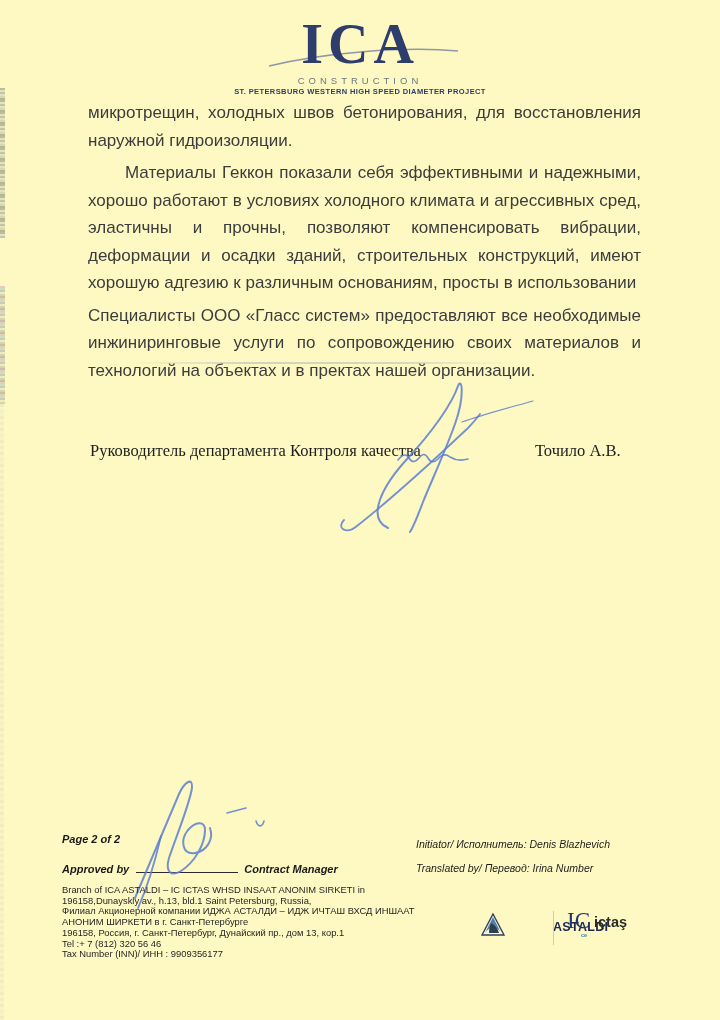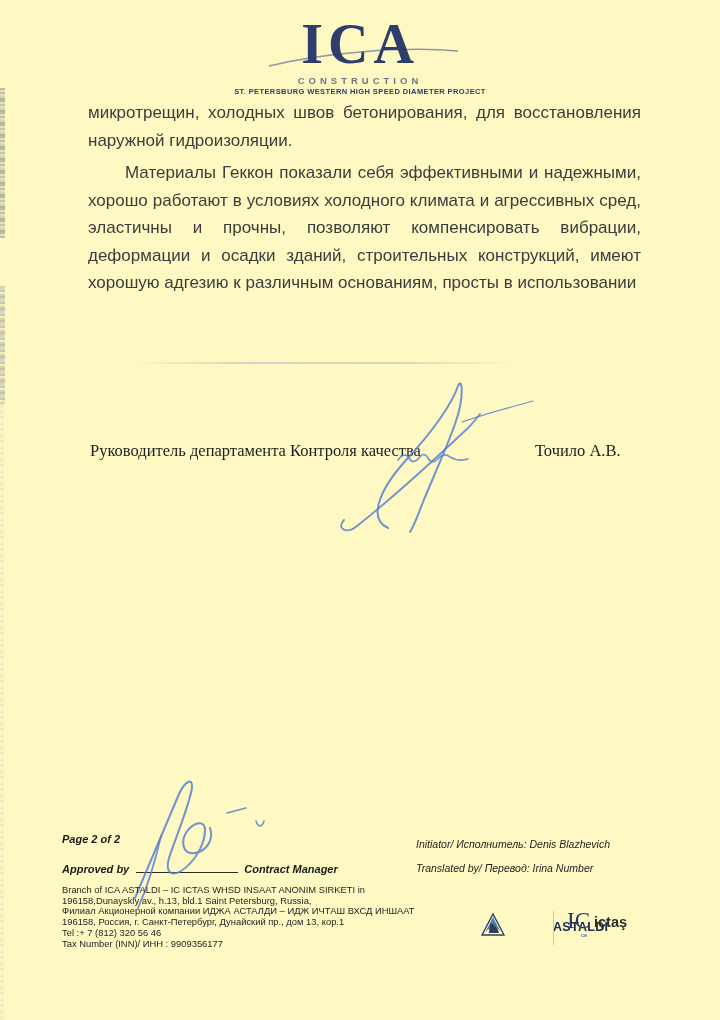--- a/index.html
+++ b/index.html
@@ -39,21 +39,21 @@
   .letterhead { position: absolute; top: 0; left: 0; right: 0; text-align: center; }
   .logo-letters {
     position: absolute; top: 14px; left: 0; right: 0;
     font-family: "Liberation Serif", serif; font-weight: 700;
     font-size: 56px; line-height: 60px; letter-spacing: 5px;
     color: #2e3d6b; z-index: 2;
   }
   .logo-arc { position: absolute; top: 44px; left: 268px; z-index: 1; }
   .logo-subtitle {
     position: absolute; top: 75px; left: 0; right: 0;
-    font-size: 9.5px; font-weight: 700; letter-spacing: 4px;
+    font-size: 9.5px; font-weight: 400; letter-spacing: 4px;
     color: #6d7683;
   }
   .logo-project {
     position: absolute; top: 87px; left: 0; right: 0;
     font-size: 7.5px; font-weight: 600; letter-spacing: .4px;
     color: #2e3d6b;
   }
 
   
   .body-text { position: absolute; top: 99px; left: 88px; width: 553px; }
@@ -148,20 +148,21 @@
       <path d="M 1 22 C 55 9, 135 2, 190 7" fill="none" stroke="#8f98a4" stroke-width="1.5"></path>
     </svg>
     <div class="logo-letters">ICA</div>
     <div class="logo-subtitle">CONSTRUCTION</div>
     <div class="logo-project">ST. PETERSBURG WESTERN HIGH SPEED DIAMETER PROJECT</div>
   </div>
 
   <div class="body-text">
     <p>микротрещин, холодных швов бетонирования, для восстановления наружной гидроизоляции.</p>
     <p class="indent">Материалы Геккон показали себя эффективными и надежными, хорошо работают в условиях холодного климата и агрессивных сред, эластичны и прочны, позволяют компенсировать вибрации, деформации и осадки зданий, строительных конструкций, имеют хорошую адгезию к различным основаниям, просты в использовании</p>
+    <p>Специалисты ООО «Гласс систем» предоставляют все необходимые инжиниринговые  услуги по сопровождению своих материалов и технологий на объектах и в пректах нашей организации.</p>
   </div>
 
   <div class="scan-line"></div>
 
   <span class="signer-role">Руководитель департамента Контроля качества</span>
   <span class="signer-name">Точило А.В.</span>
 
   <svg class="sig-main" width="210" height="155" viewBox="0 0 210 155">
     <path class="sig-stroke" stroke-width="2" d="M 58 148 C 36 138, 52 106, 78 78 C 102 52, 122 24, 128 6 C 132 -4, 135 16, 125 44 C 115 72, 101 102, 93 122 C 88 135, 84 146, 80 152"></path>
     <path class="sig-stroke" stroke-width="1.8" d="M 14 140 C 6 148, 16 155, 27 146 C 60 120, 104 80, 138 48 C 143 43, 147 38, 150 34"></path>
@@ -181,20 +182,21 @@
     <path class="sig-stroke" stroke-width="2" d="M 40 120 C 52 92, 72 44, 84 16 C 90 3, 98 -1, 97 10 C 94 28, 82 56, 74 80 C 70 94, 76 99, 86 93 C 100 84, 110 66, 110 52 C 110 42, 100 44, 93 52 C 85 62, 87 77, 100 75 C 112 73, 119 61, 115 50"></path>
     <path class="sig-stroke" stroke-width="1.8" d="M 66 58 C 60 84, 52 110, 43 130"></path>
     <path class="sig-stroke" stroke-width="1.6" d="M 132 35 L 151 30"></path>
     <path class="sig-stroke" stroke-width="1.6" d="M 161 43 C 163 49, 167 50, 169 43"></path>
   </svg>
 
   <div class="company-block">
     <div>Branch of ICA ASTALDI – IC ICTAS WHSD INSAAT ANONIM SIRKETI in</div>
     <div>196158,Dunayskly av., h.13, bld.1 Saint Petersburg, Russia,</div>
     <div>Филиал Акционерной компании ИДЖА АСТАЛДИ – ИДЖ ИЧТАШ ВХСД ИНШААТ</div>
+    <div>АНОНИМ ШИРКЕТИ в г. Санкт-Петербурге</div>
     <div>196158, Россия, г. Санкт-Петербург, Дунайский пр., дом 13, кор.1</div>
     <div>Tel :+ 7 (812) 320 56 46</div>
     <div>Tax Number (INN)/ ИНН : 9909356177</div>
   </div>
 
   <svg class="astaldi-mark" width="24" height="24" viewBox="0 0 24 24">
     <path d="M 12 1 L 23 22 L 1 22 Z" fill="none" stroke="#2e3d6b" stroke-width="1.4"></path>
     <path d="M 12 4 L 19 18 C 14 14, 9 13, 4 20 Z" fill="#4f7fb5"></path>
     <path d="M 10 10 C 14 12, 17 16, 18 20 L 8 20 C 8 16, 9 13, 10 10 Z" fill="#2e3f52"></path>
   </svg>

